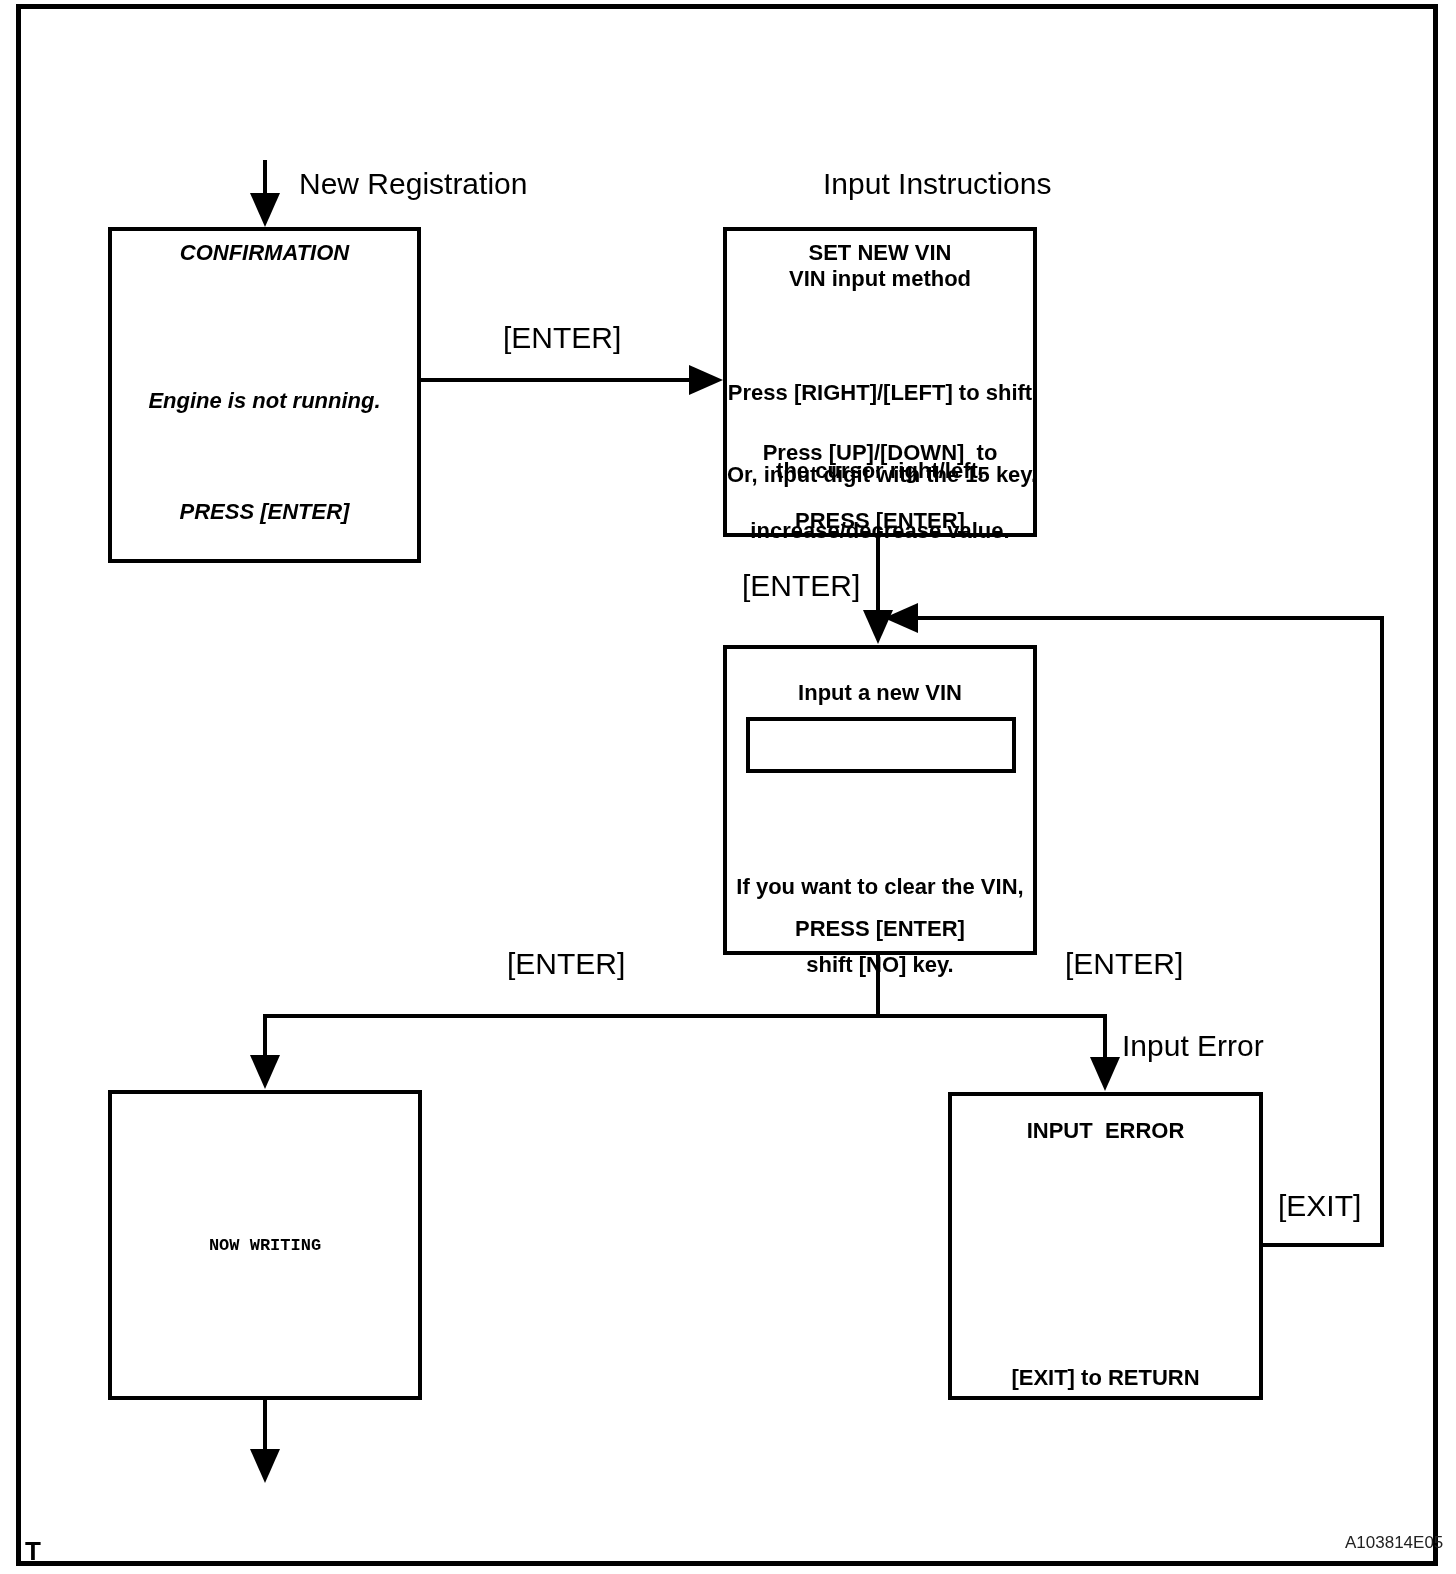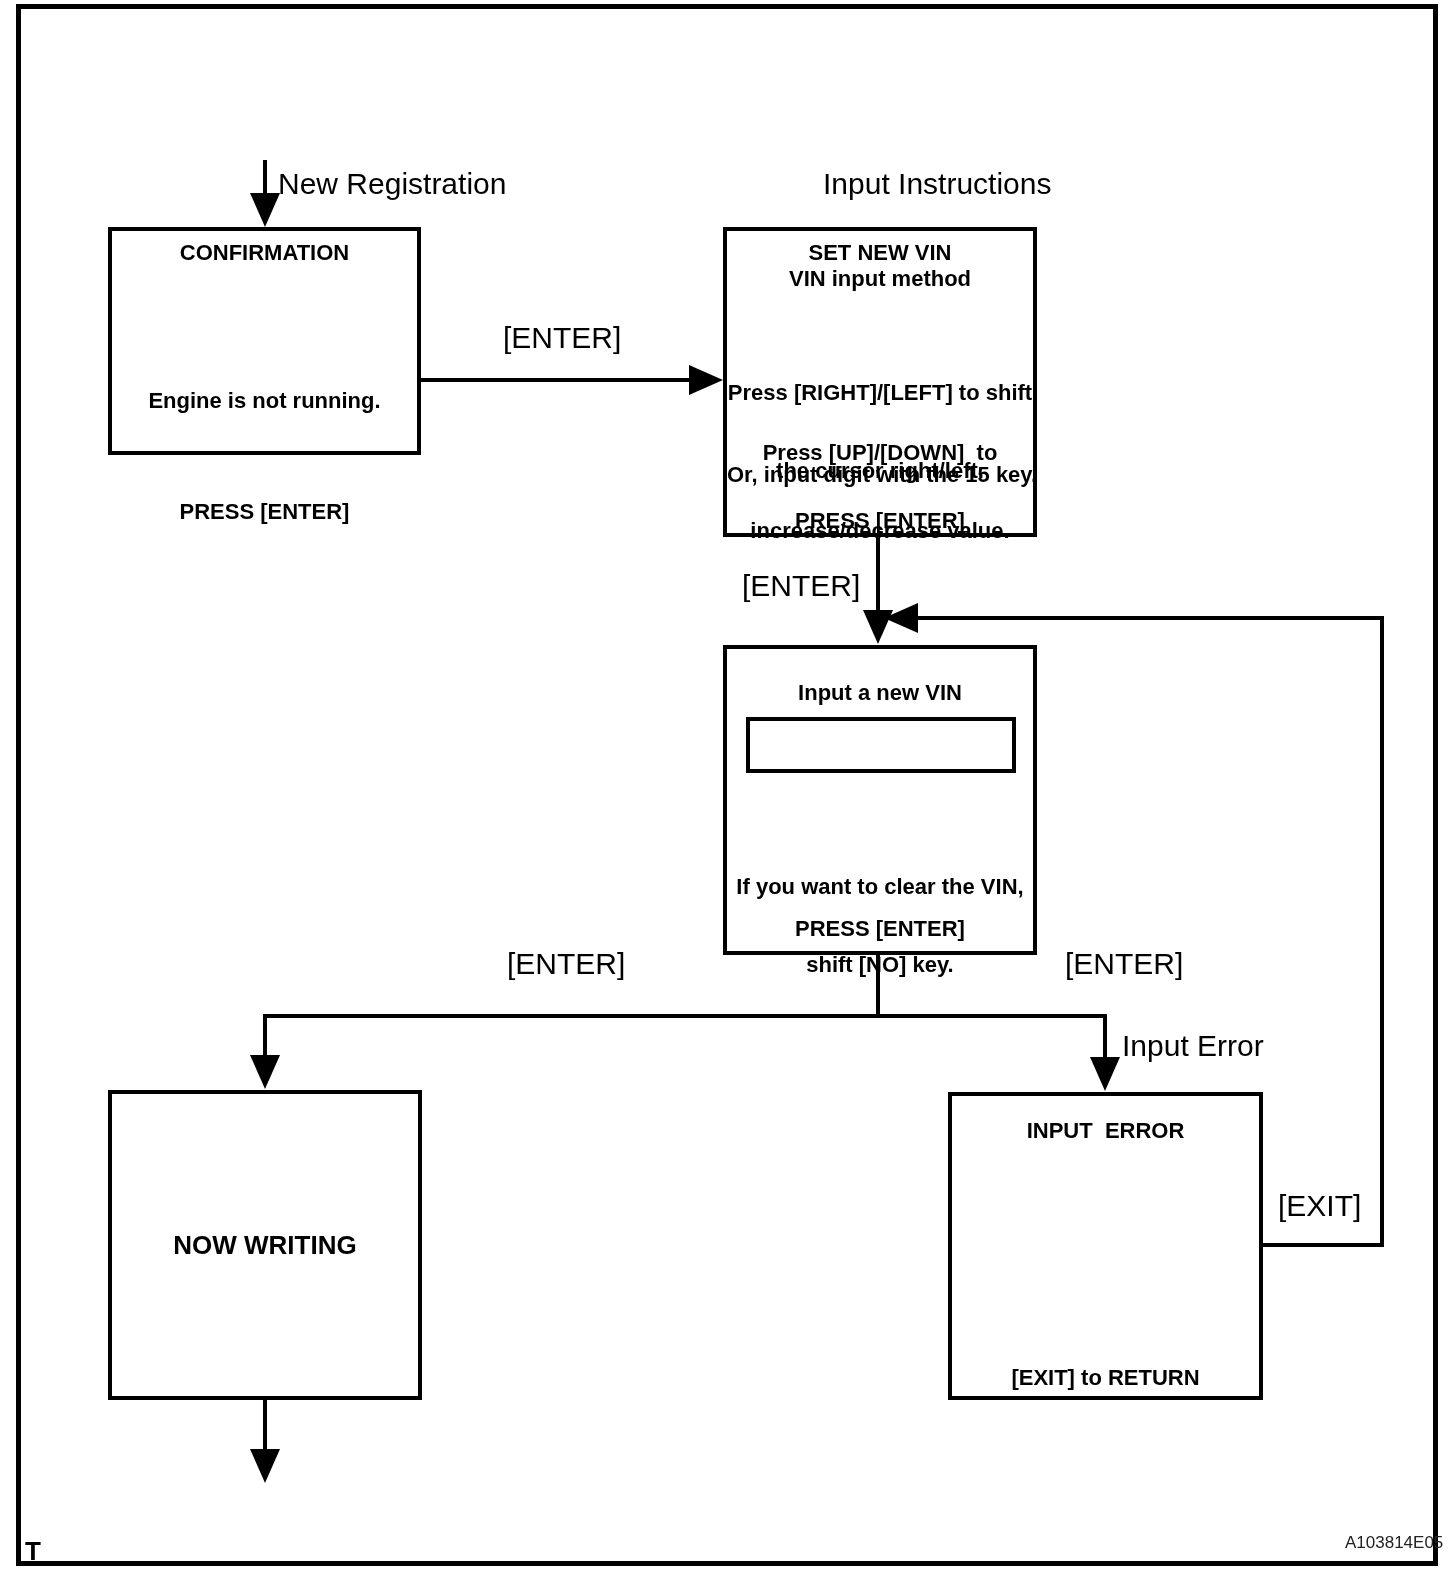--- a/index.html
+++ b/index.html
@@ -62,21 +62,21 @@
     font-size:17px;color:#222;
   }
 </style>
 </head>
 <body>
 
 <div class="canvas">
 
   <div class="page-border"></div>
 
-  <div class="flabel" style="left:278px;top:168px;">New Registration</div>
+  <div class="flabel" style="left:299px;top:168px;">New Registration</div>
   <div class="flabel" style="left:823px;top:168px;">Input Instructions</div>
   <div class="flabel" style="left:503px;top:322px;">[ENTER]</div>
   <div class="flabel" style="left:742px;top:570px;">[ENTER]</div>
   <div class="flabel" style="left:507px;top:948px;">[ENTER]</div>
   <div class="flabel" style="left:1065px;top:948px;">[ENTER]</div>
   <div class="flabel" style="left:1122px;top:1030px;">Input Error</div>
   <div class="flabel" style="left:1278px;top:1190px;">[EXIT]</div>
 
   <div class="ln" style="left:263px;top:160px;width:4px;height:38px;"></div>
   <div class="ah ah-down" style="left:250px;top:193px;"></div>
@@ -95,21 +95,21 @@
   <div class="ln" style="left:876px;top:955px;width:4px;height:63px;"></div>
   <div class="ln" style="left:263px;top:1014px;width:844px;height:4px;"></div>
   <div class="ln" style="left:263px;top:1014px;width:4px;height:45px;"></div>
   <div class="ah ah-down" style="left:250px;top:1055px;"></div>
   <div class="ln" style="left:1103px;top:1014px;width:4px;height:47px;"></div>
   <div class="ah ah-down" style="left:1090px;top:1057px;"></div>
 
   <div class="ln" style="left:263px;top:1400px;width:4px;height:52px;"></div>
   <div class="ah ah-down" style="left:250px;top:1449px;"></div>
 
-  <div class="box" style="left:108px;top:227px;width:313px;height:228px;">
+  <div class="box" style="left:108px;top:227px;width:313px;height:336px;font-style:italic;">
     <div class="btext" style="top:9px;">CONFIRMATION</div>
     <div class="btext" style="top:92px;line-height:31px;">
       <div>Engine is not running.</div>
     </div>
     <div class="btext" style="top:268px;">PRESS [ENTER]</div>
   </div>
 
   <div class="box" style="left:723px;top:227px;width:314px;height:310px;">
     <div class="btext" style="top:9px;">SET NEW VIN</div>
     <div class="btext" style="top:35px;">VIN input method</div>
@@ -129,21 +129,21 @@
     <div class="btext" style="top:31px;">Input a new VIN</div>
     <div class="vin-field" style="left:19px;top:68px;width:270px;height:56px;"></div>
     <div class="btext" style="top:173px;">
       <div>If you want to clear the VIN,</div>
       <div>shift [NO] key.</div>
     </div>
     <div class="btext" style="top:267px;">PRESS [ENTER]</div>
   </div>
 
   <div class="box center-flex" style="left:108px;top:1090px;width:314px;height:310px;">
-    <div style="font-weight:bold;font-size:26px;">NOW WRITING</div>
+    <div style="font-weight:bold;font-size:17px;font-family:Liberation Mono, monospace;">NOW WRITING</div>
   </div>
 
   <div class="box" style="left:948px;top:1092px;width:315px;height:308px;">
     <div class="btext" style="top:22px;">INPUT  ERROR</div>
     <div class="btext" style="top:269px;">[EXIT] to RETURN</div>
   </div>
 
   <div class="page-letter">T</div>
   <div class="fig-code">A103814E05</div>
 

